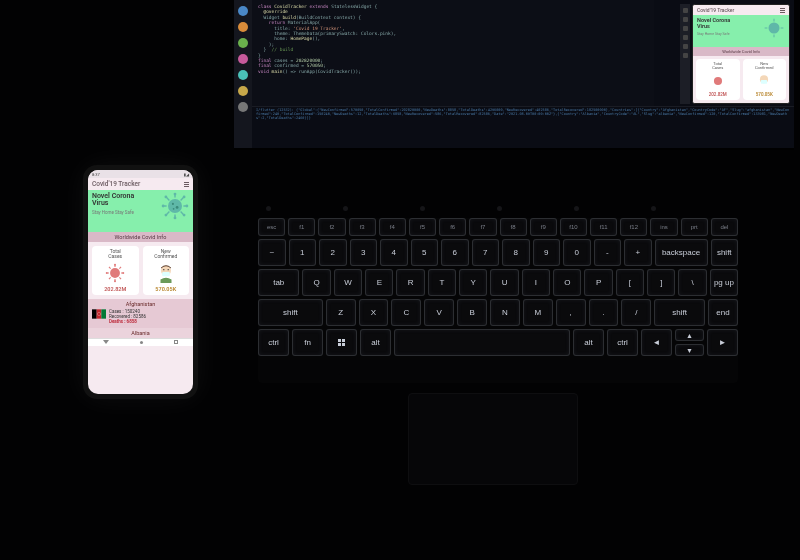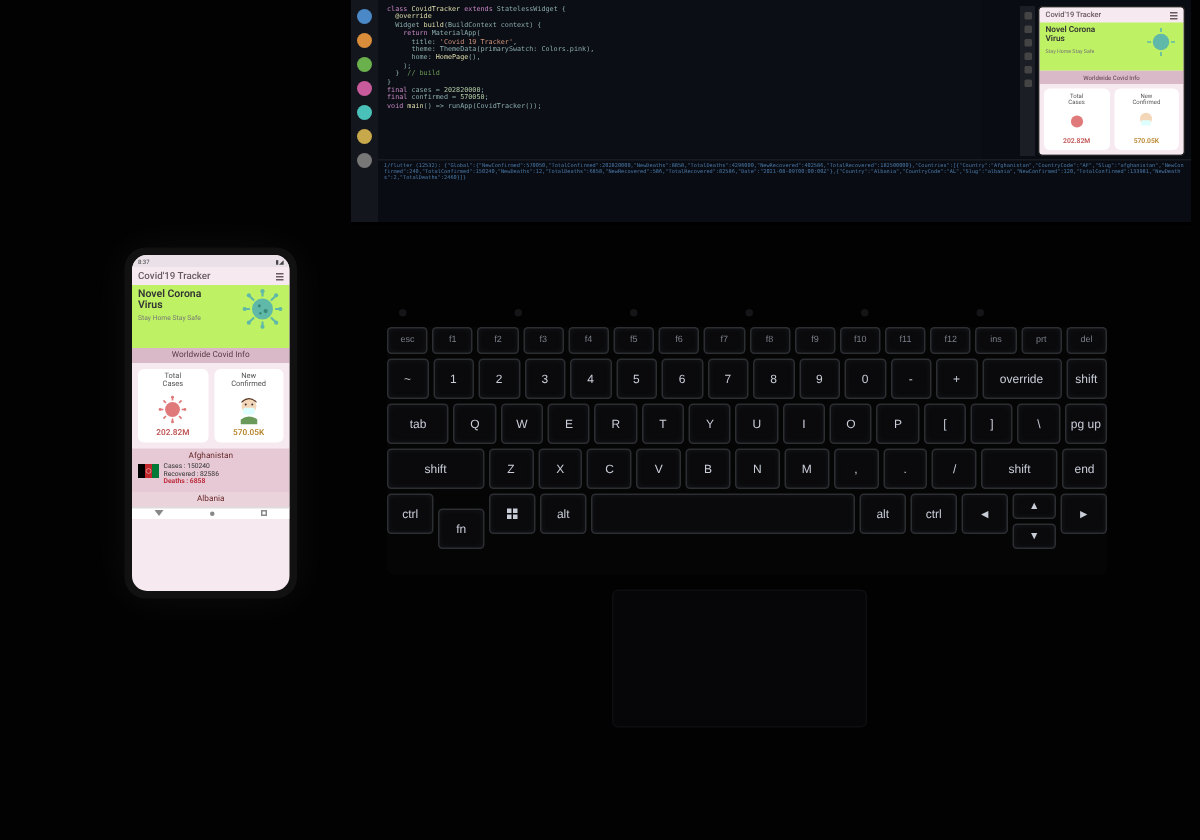--- a/index.html
+++ b/index.html
@@ -54,21 +54,21 @@
   padding: 2px 4px;
   font-size: 6.5px;
   font-weight: 500;
   display: flex;
   justify-content: space-between;
   align-items: center;
 }
 .hamburger { display:inline-flex; flex-direction:column; gap:1px;}
 .hamburger span{ width:5px; height:1px; background:#6a5a60; }
 .hero {
-  background: #bef264;
+  background: #86efac;
   padding: 3px 4px 5px;
   position: relative;
   min-height: 42px;
 }
 .hero-title { font-size: 7px; color: #333; font-weight: 600; line-height:1.05;}
 .hero-sub { font-size: 4.5px; color: #777; margin-top:2px;}
 .virus-big {
   position: absolute; right: 4px; top: 2px;
   width: 28px; height: 28px;
 }
@@ -508,21 +508,21 @@
       <div class="key">3</div>
       <div class="key">4</div>
       <div class="key">5</div>
       <div class="key">6</div>
       <div class="key">7</div>
       <div class="key">8</div>
       <div class="key">9</div>
       <div class="key">0</div>
       <div class="key">-</div>
       <div class="key">+</div>
-      <div class="key w2">override</div>
+      <div class="key w2">backspace</div>
       <div class="key">shift</div>
     </div>
     <div class="krow">
       <div class="key w1-5">tab</div>
       <div class="key">Q</div>
       <div class="key">W</div>
       <div class="key">E</div>
       <div class="key">R</div>
       <div class="key">T</div>
       <div class="key">Y</div>
@@ -545,21 +545,21 @@
       <div class="key">N</div>
       <div class="key">M</div>
       <div class="key">,</div>
       <div class="key">.</div>
       <div class="key">/</div>
       <div class="key w1-75">shift</div>
       <div class="key">end</div>
     </div>
     <div class="krow">
       <div class="key" style="flex: 1 1 0%;">ctrl</div>
-      <div class="key" style="flex: 1 1 0%; margin-top: 10px;">fn</div>
+      <div class="key" style="flex: 1 1 0%;">fn</div>
       <div class="key" style="flex: 1 1 0%;">
         <div class="win-icon">
           <span></span>
           <span></span>
           <span></span>
           <span></span>
         </div>
       </div>
       <div class="key" style="flex: 1 1 0%;">alt</div>
       <div class="key w6"></div>

